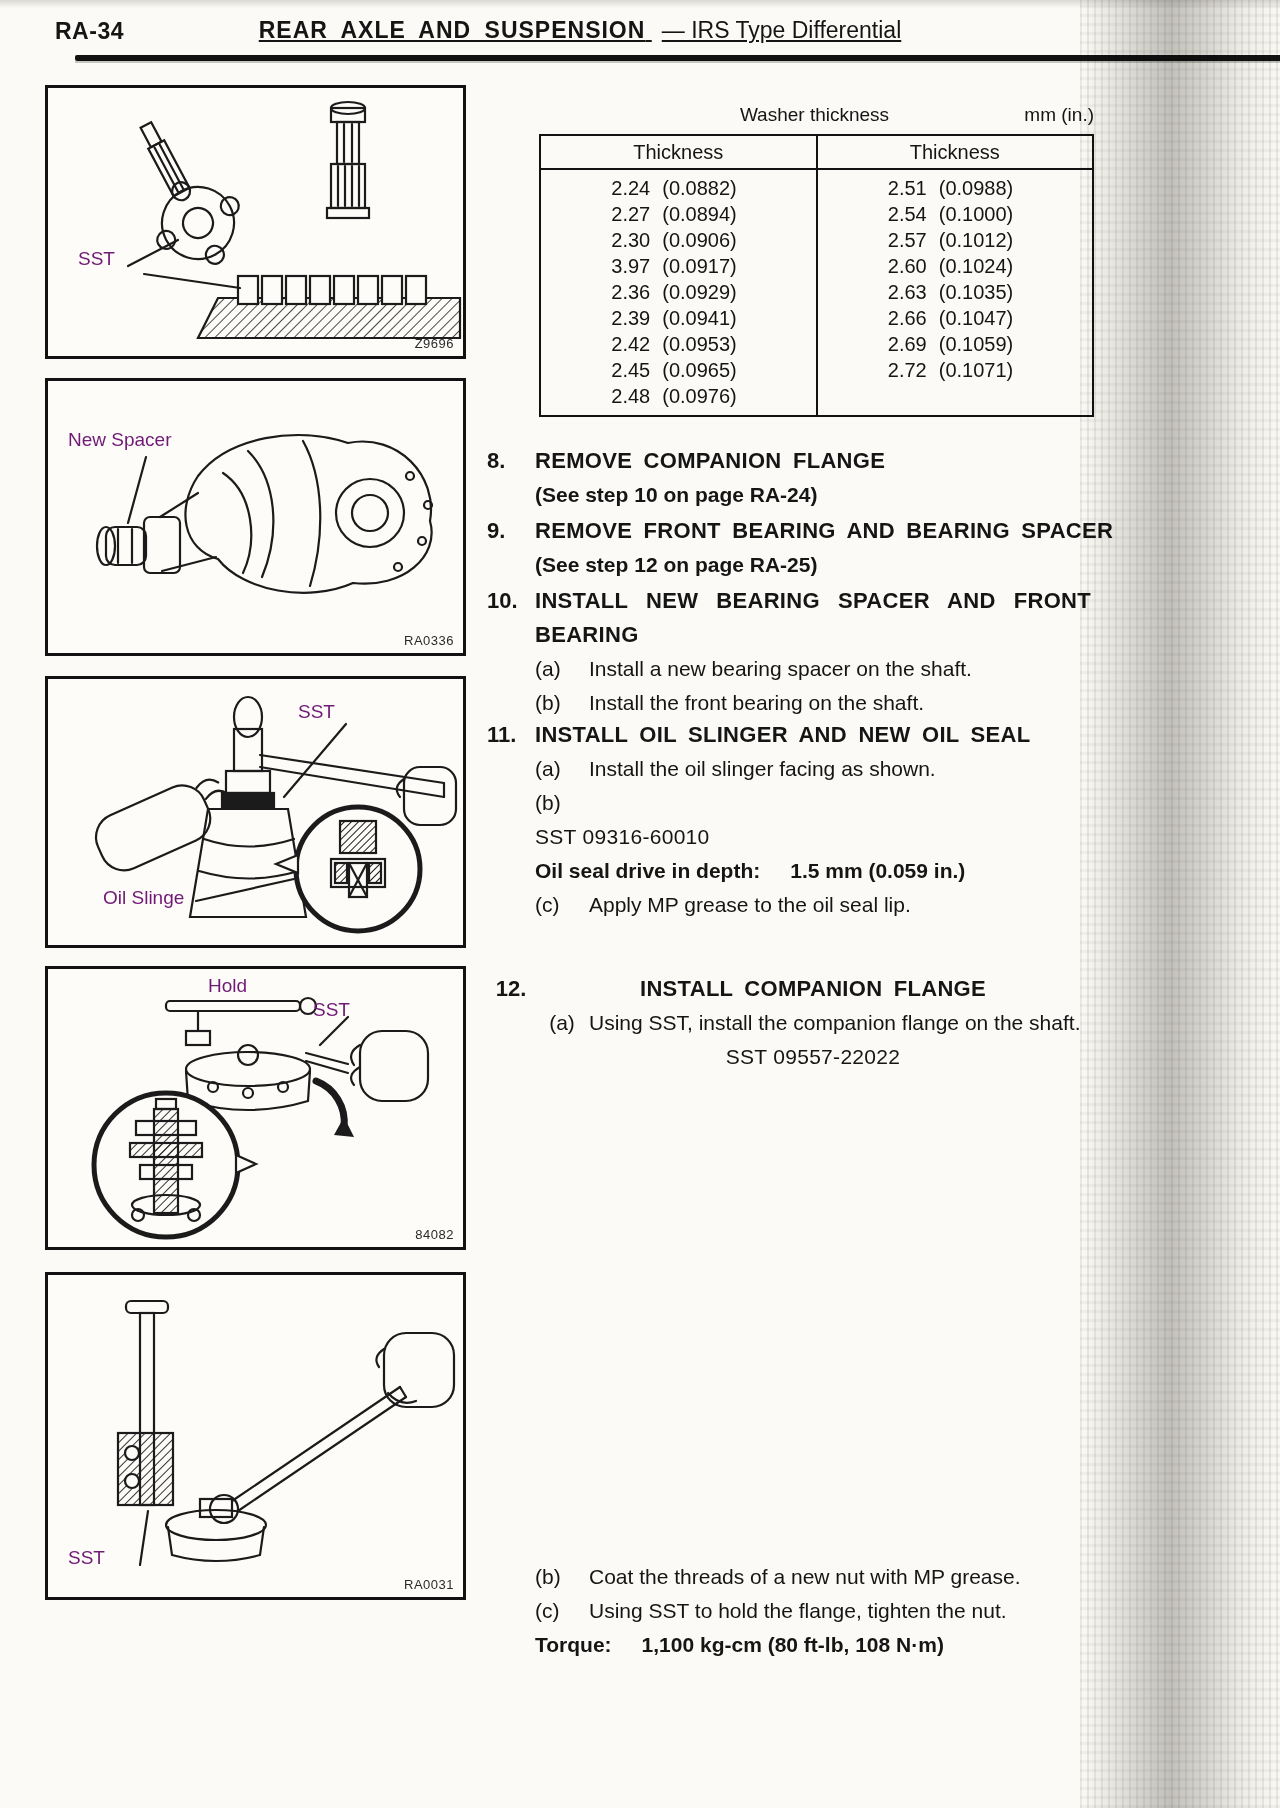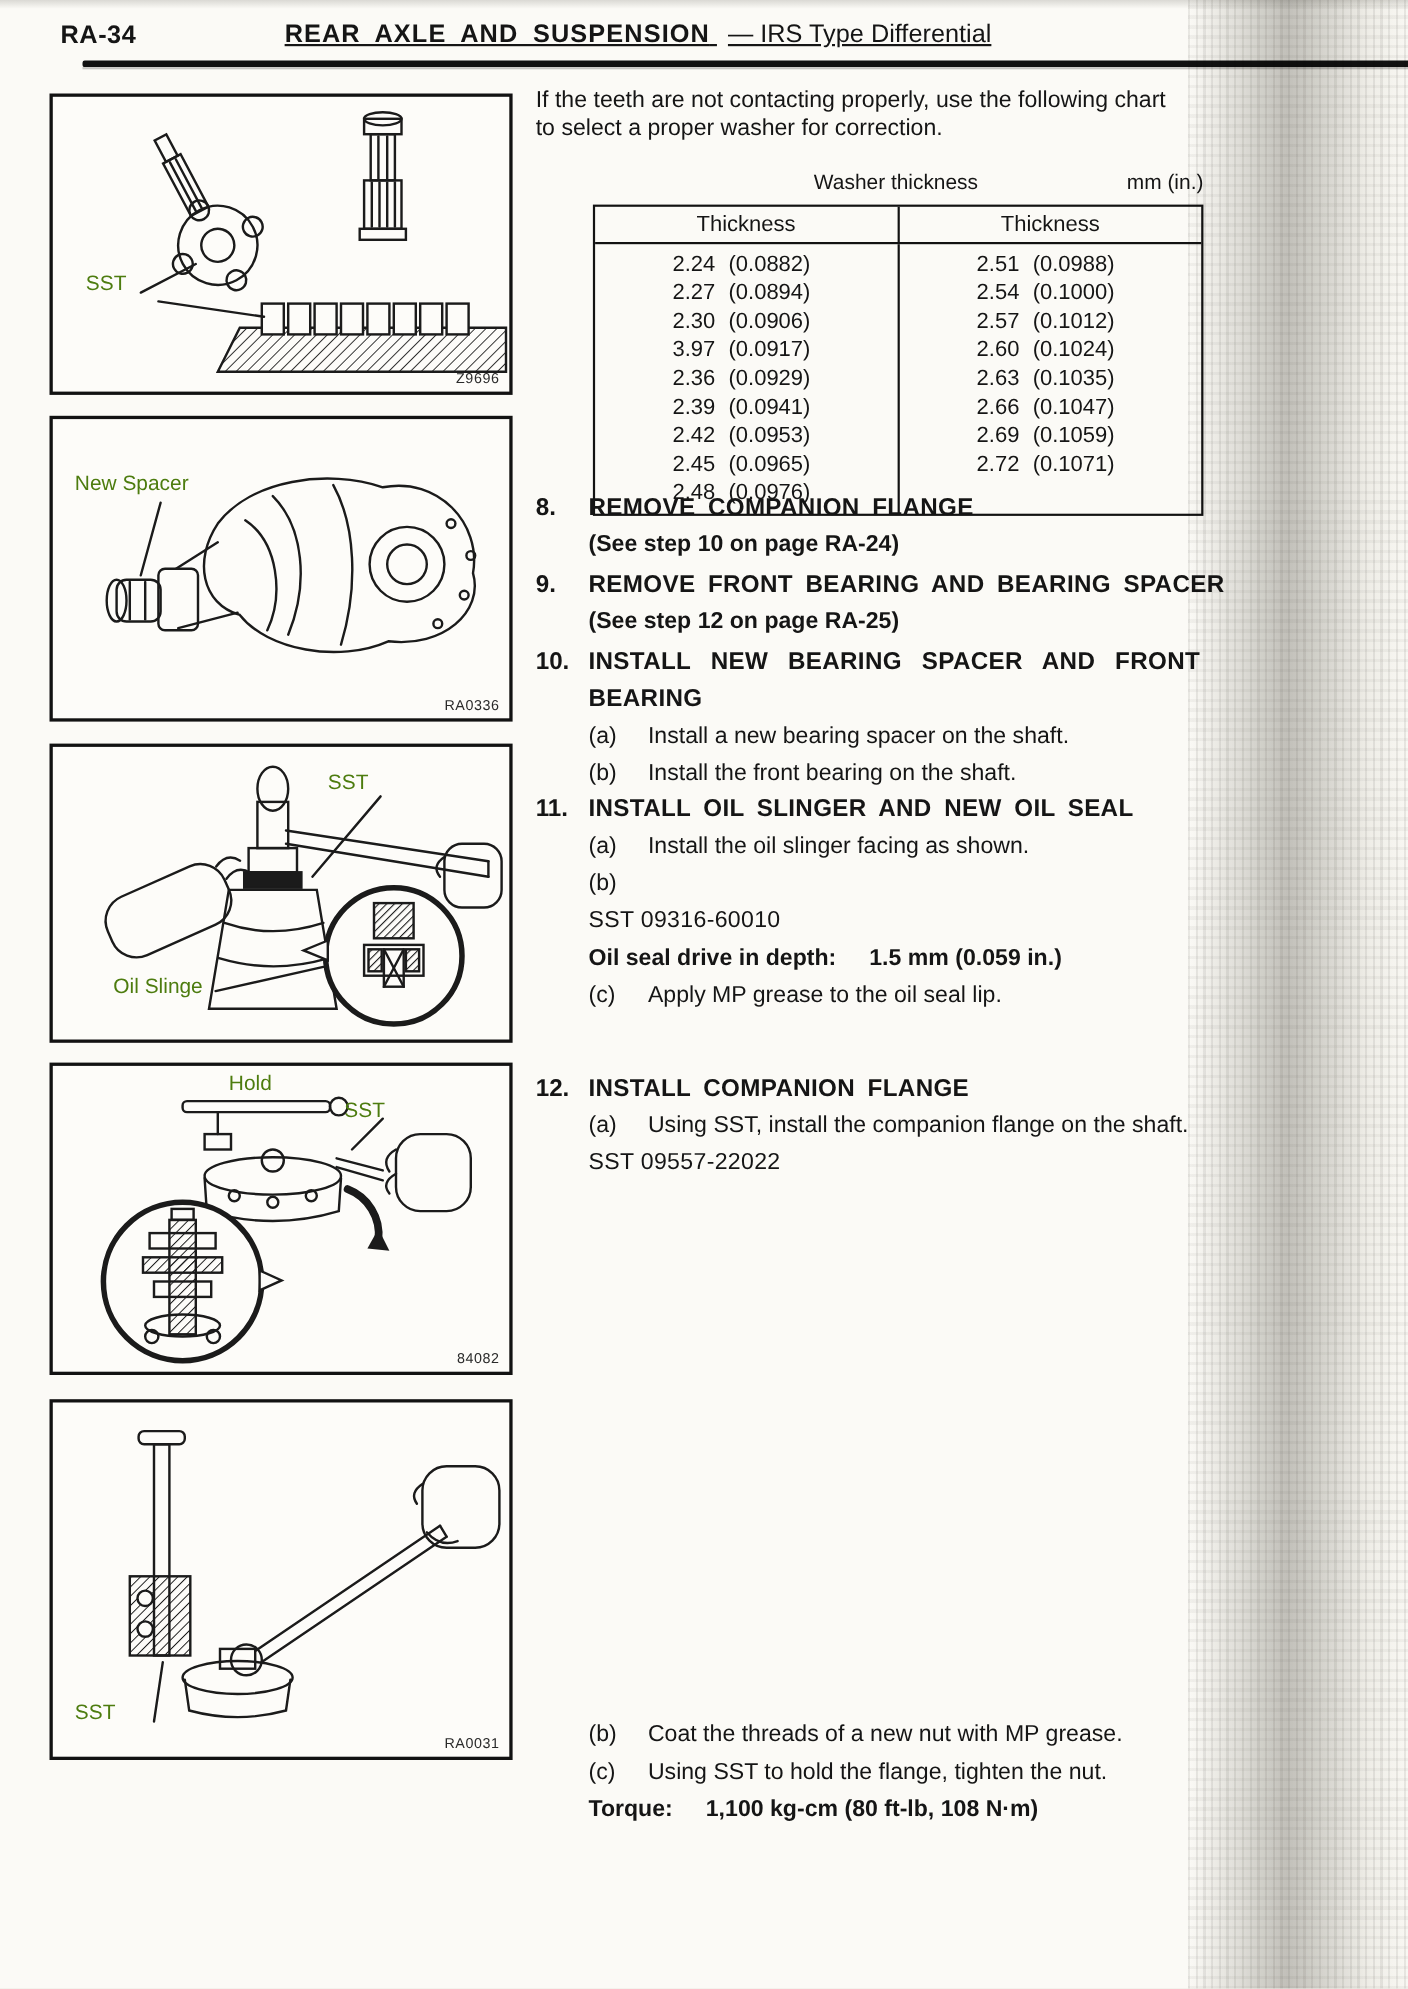--- a/index.html
+++ b/index.html
@@ -11,21 +11,21 @@
   .hdr-title{position:absolute;left:0;top:17px;width:1160px;text-align:center;font-size:23px;white-space:nowrap;text-decoration:underline;}
   .hdr-title .t-main{font-weight:bold;letter-spacing:1px;word-spacing:6px;}
   .hdr-title .t-sub{font-weight:normal;margin-left:10px;}
   .hdr-rule{position:absolute;left:75px;right:0;top:55px;height:6px;background:#111;
             border-radius:2px 0 0 2px;}
   .hdr-rule:after{content:"";position:absolute;left:0;right:0;top:6px;height:2px;background:rgba(40,40,40,.25);}
 
   
   .fig{position:absolute;left:45px;width:415px;border:3px solid #121212;background:#fdfcf9;}
   .fig svg{display:block;}
-  .fig-label{position:absolute;font-size:19px;color:#4d7c0f;white-space:nowrap;}
+  .fig-label{position:absolute;font-size:19px;color:#701a75;white-space:nowrap;}
   .fig-code{position:absolute;right:9px;bottom:5px;font-size:13px;color:#2a2a2a;letter-spacing:.5px;}
 
   
   .rcol{position:absolute;left:487px;top:78px;width:604px;}
   .intro{margin:0;font-size:21px;line-height:26px;width:575px;}
   .tbl-caption-row{position:relative;width:551px;margin:26px 0 6px 52px;height:24px;}
   .tbl-caption{position:absolute;left:0;right:0;text-align:center;font-size:19px;}
   .tbl-units{position:absolute;right:-4px;top:0;font-size:19px;}
   .wtable{margin-left:52px;width:551px;border:2.5px solid #121212;font-size:20px;background:transparent;}
   .wt-head{display:flex;border-bottom:2.5px solid #121212;justify-content:space-between;}
@@ -261,21 +261,20 @@
         <path d="M336,74 q-12,8 -5,18"></path>
         <line x1="92" y1="290" x2="100" y2="236"></line>
       </g>
     </svg>
     <div class="fig-label" style="left:20px;top:272px;">SST</div>
     <div class="fig-code">RA0031</div>
   </div>
 
   <div class="rcol">
 
-    <p class="intro">If the teeth are not contacting properly, use the following chart to select a proper washer for correction.</p>
 
     <div class="tbl-caption-row">
       <span class="tbl-caption">Washer thickness</span>
       <span class="tbl-units">mm (in.)</span>
     </div>
 
     <div class="wtable">
       <div class="wt-head">
         <div class="wt-hcell">Thickness</div>
         <div class="wt-hcell">Thickness</div>
@@ -402,21 +401,21 @@
       <div class="sst-line">SST 09316-60010</div>
       <div class="spec-line">
         <span>Oil seal drive in depth:</span><span class="gap"></span><span>1.5 mm (0.059 in.)</span>
       </div>
       <div class="sub">
         <span class="mk">(c)</span>
         <span>Apply MP grease to the oil seal lip.</span>
       </div>
     </div>
 
-    <div class="step" style="top:894px;">
+    <div class="step" style="top:894px;text-align:center;">
       <div class="step-head">
         <span class="step-num">12.</span>
         <span class="step-title">INSTALL COMPANION FLANGE</span>
       </div>
       <div class="sub">
         <span class="mk">(a)</span>
         <span style="white-space:nowrap;">Using SST, install the companion flange on the shaft.</span>
       </div>
       <div class="sst-line">SST 09557-22022</div>
     </div>

